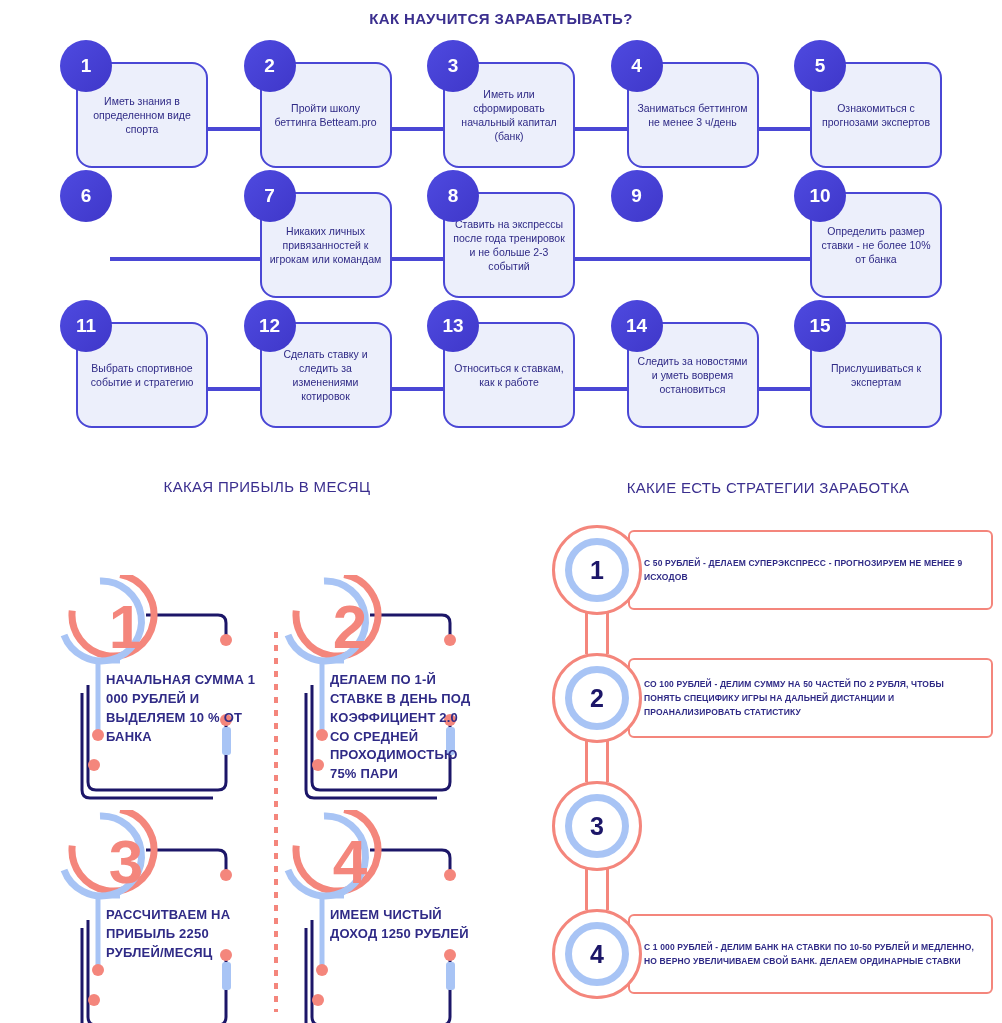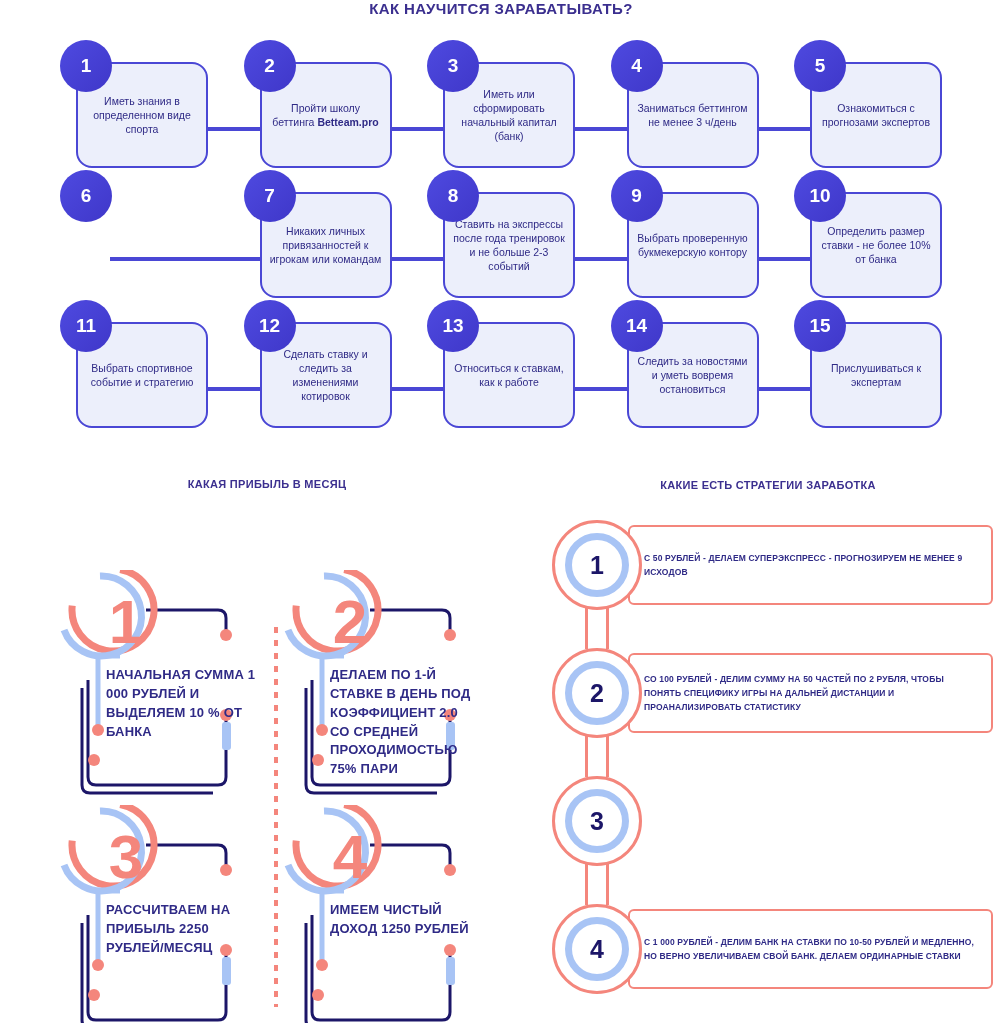--- a/index.html
+++ b/index.html
@@ -11,26 +11,26 @@
     overflow: hidden;
   }
 
   
   .main-title {
     text-align: center;
     color: #3b2f8f;
     font-size: 15px;
     font-weight: bold;
     letter-spacing: 0.4px;
-    padding-top: 0;
+    padding-top: 10px;
   }
   .section-title {
     color: #3b2f8f;
-    font-size: 11px;
-    font-weight: bold;
+    font-size: 15px;
+    font-weight: normal;
     letter-spacing: 0.3px;
     text-align: center;
     margin-left: 34px;
   }
 
   
   .steps {
     position: absolute;
     top: 40px; left: 0;
     width: 1002px;
@@ -68,21 +68,21 @@
     justify-content: center;
     padding: 6px 8px;
     z-index: 1;
   }
   .step-text {
     color: #2f2a86;
     font-size: 10.5px;
     line-height: 1.35;
     text-align: center;
   }
-  .step-text b { font-weight: bold; }
+  .step-text b { font-weight: normal; }
   .step-badge {
     position: absolute;
     top: 0; left: 0;
     width: 52px; height: 52px;
     border-radius: 50%;
     background: linear-gradient(135deg, #4e4ae0 0%, #3f37c9 100%);
     color: #ffffff;
     font-size: 19px;
     font-weight: bold;
     display: flex;
@@ -270,23 +270,20 @@
       </div>
       <div class="step-badge">7</div>
     </div>
     <div class="step">
       <div class="step-card">
         <div class="step-text">Ставить на экспрессы после года тренировок и не больше 2-3 событий</div>
       </div>
       <div class="step-badge">8</div>
     </div>
     <div class="step">
-      <div class="step-card">
-        <div class="step-text">Выбрать проверенную букмекерскую контору</div>
-      </div>
       <div class="step-badge">9</div>
     </div>
     <div class="step">
       <div class="step-card">
         <div class="step-text">Определить размер ставки - не более 10% от банка</div>
       </div>
       <div class="step-badge">10</div>
     </div>
   </div>
 

